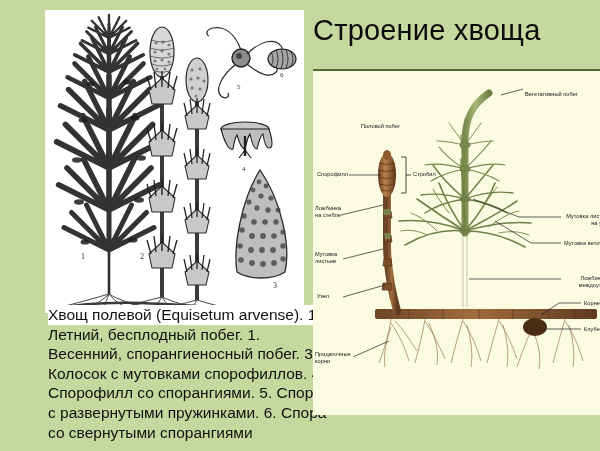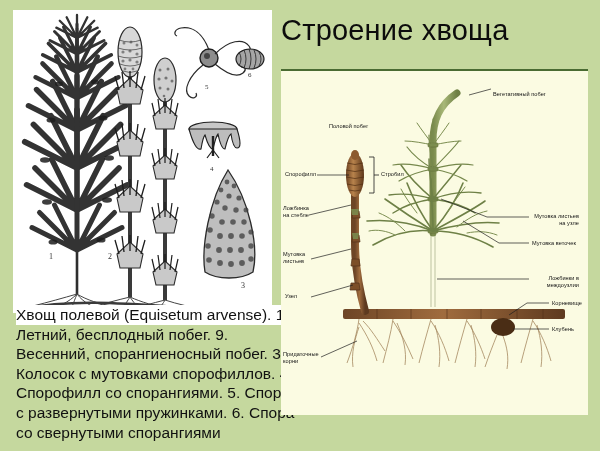--- a/index.html
+++ b/index.html
@@ -2,21 +2,21 @@
 <html><head>
 <meta charset="utf-8">
 <style>
   html,body{margin:0;padding:0;}
   body{
     width:600px;height:451px;overflow:hidden;
     background:#c5d89e;
     font-family:"Liberation Sans","DejaVu Sans",sans-serif;
     position:relative;
   }
-  #slide{position:absolute;inset:0;}
+  #slide{position:absolute;inset:0;margin-left:32px;}
 
   
   #title{
     position:absolute;left:281px;top:14px;width:310px;
     font-size:29px;color:#0c0c0c;letter-spacing:0.2px;
     white-space:nowrap;
   }
 
   
   #left-photo{
@@ -242,21 +242,21 @@
         </g>
         <text x="228" y="278" font-family="Liberation Serif, serif" font-size="8" fill="#333">3</text>
       </g>
 
       <path d="M10,299 C60,288 120,294 180,298 C210,300 236,302 252,302" stroke="#3a3a3a" stroke-width="2.4" fill="none"></path>
     </svg>
   </div>
 
   <div id="caption">
     <span class="ln">Хвощ полевой (Equisetum arvense). 1.</span>
-    <span class="ln">Летний, бесплодный побег. 9.</span>
+    <span class="ln">Летний, бесплодный побег. 1.</span>
     <span class="ln">Весенний, спорангиеносный побег. 3.</span>
     <span class="ln">Колосок с мутовками спорофиллов. 4.</span>
     <span class="ln">Спорофилл со спорангиями. 5. Спора</span>
     <span class="ln">с развернутыми пружинками. 6. Спора</span>
     <span class="ln">со свернутыми спорангиями</span>
   </div>
 
   <div id="right-panel">
     <svg width="307" height="344" viewBox="0 0 307 344" xmlns="http://www.w3.org/2000/svg">
       <defs>

